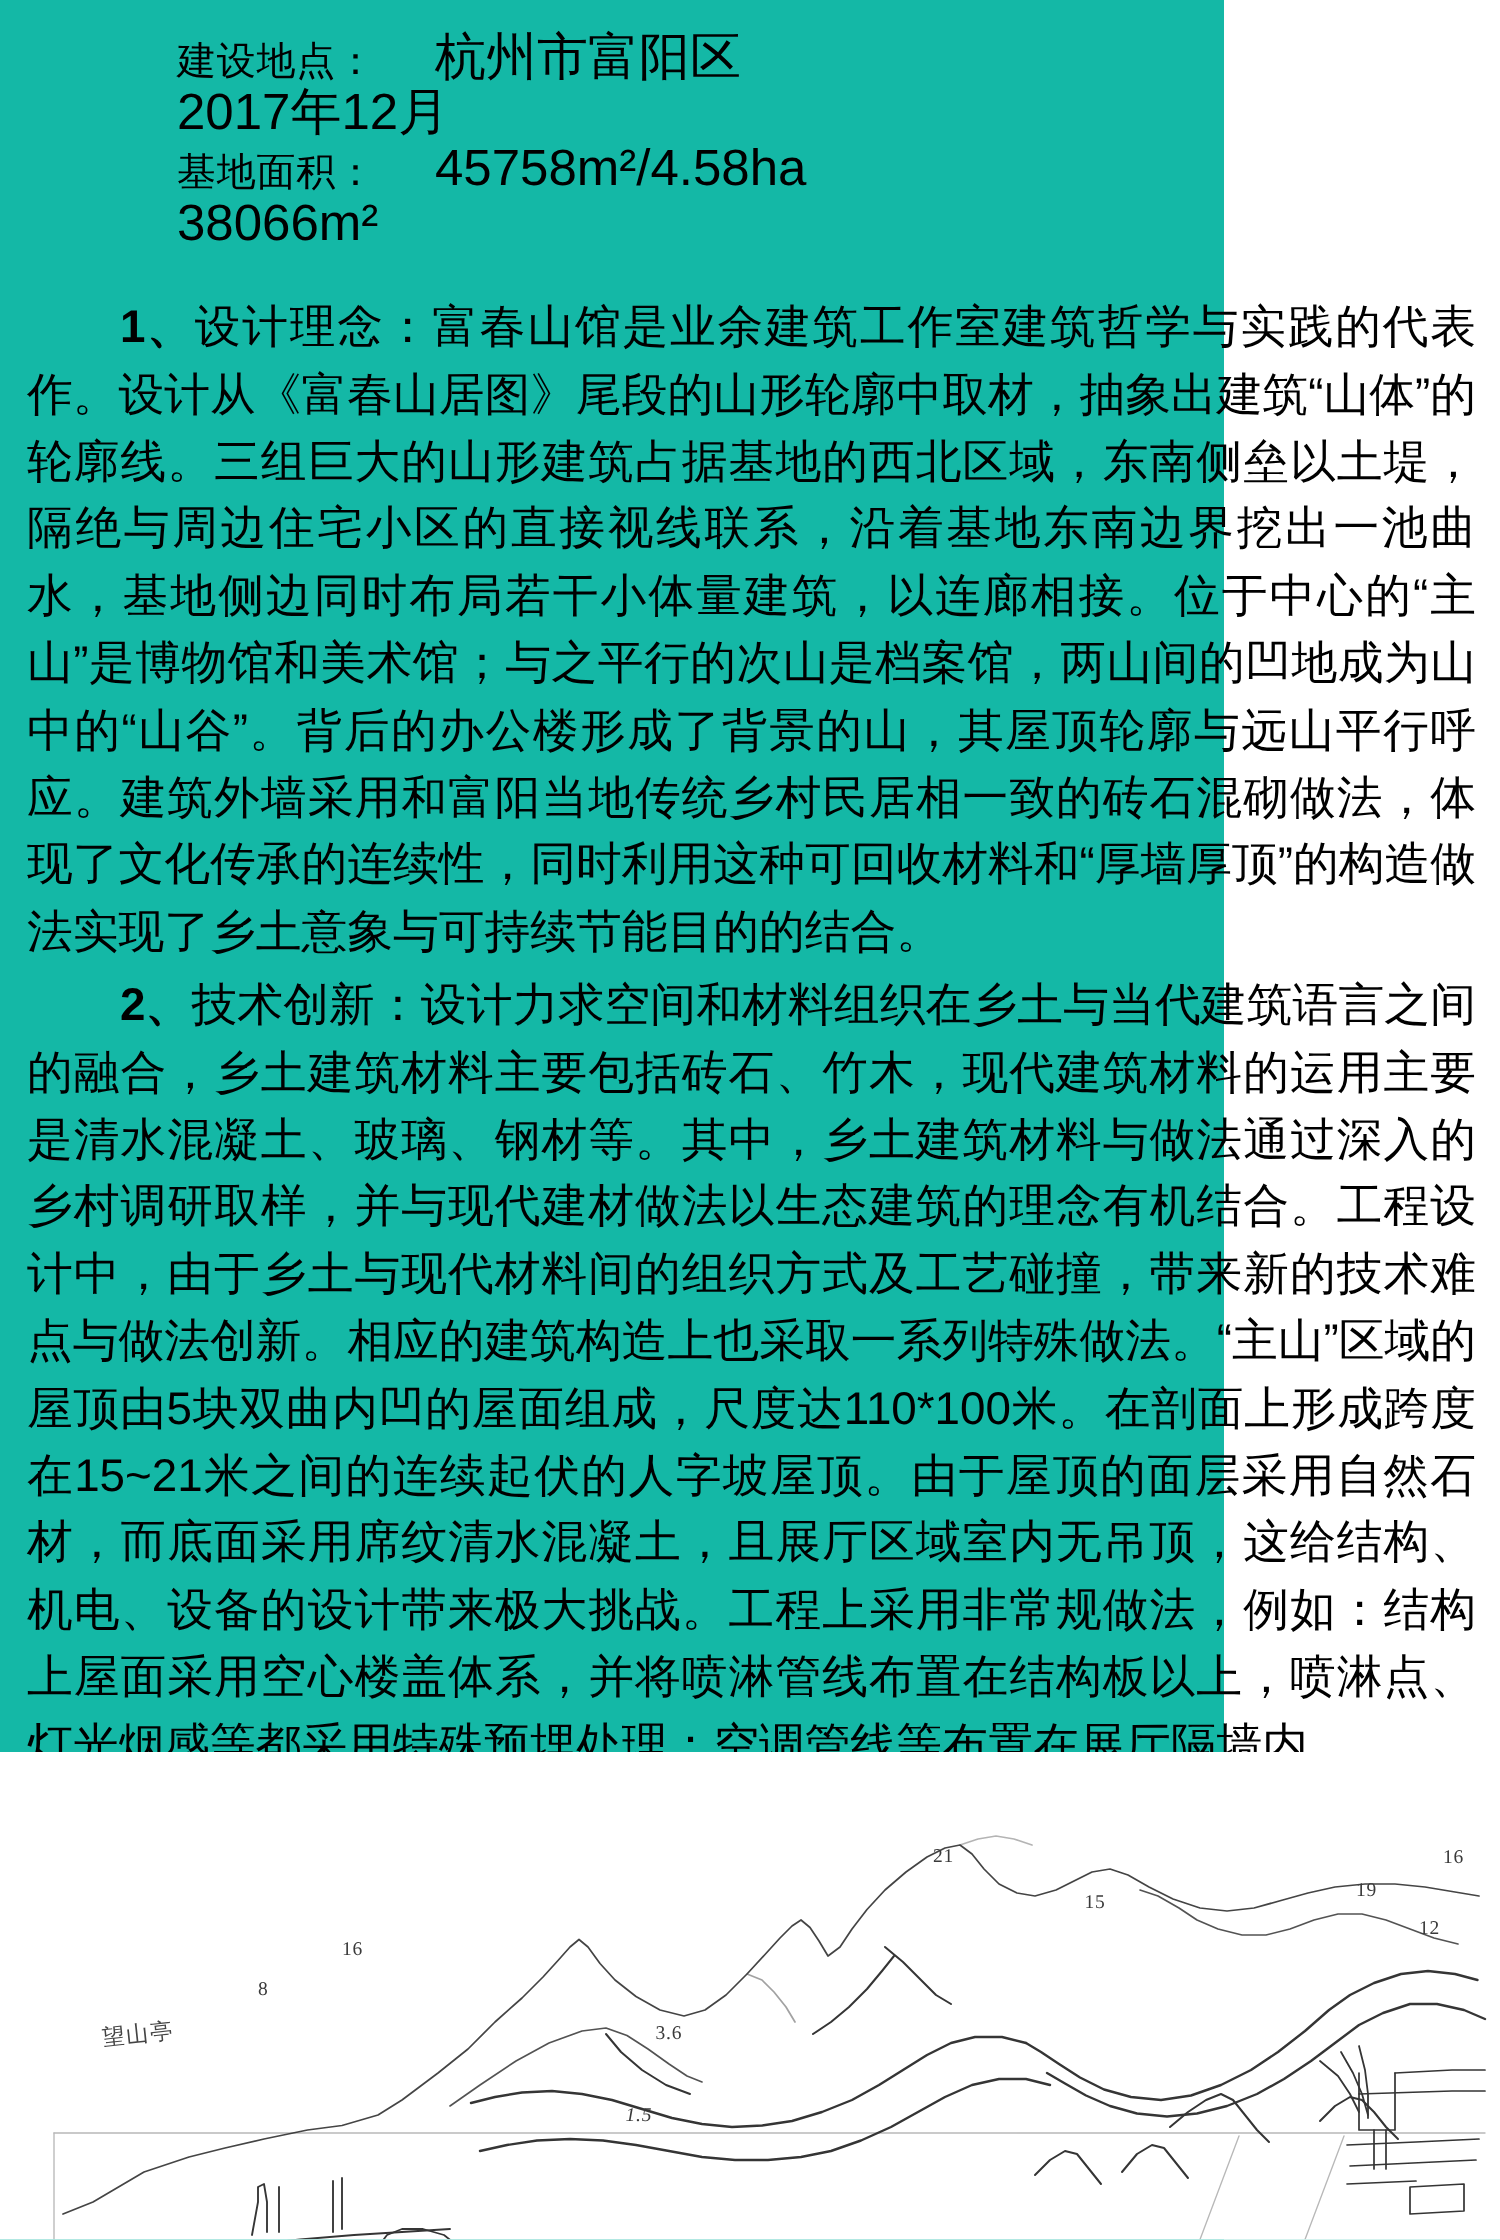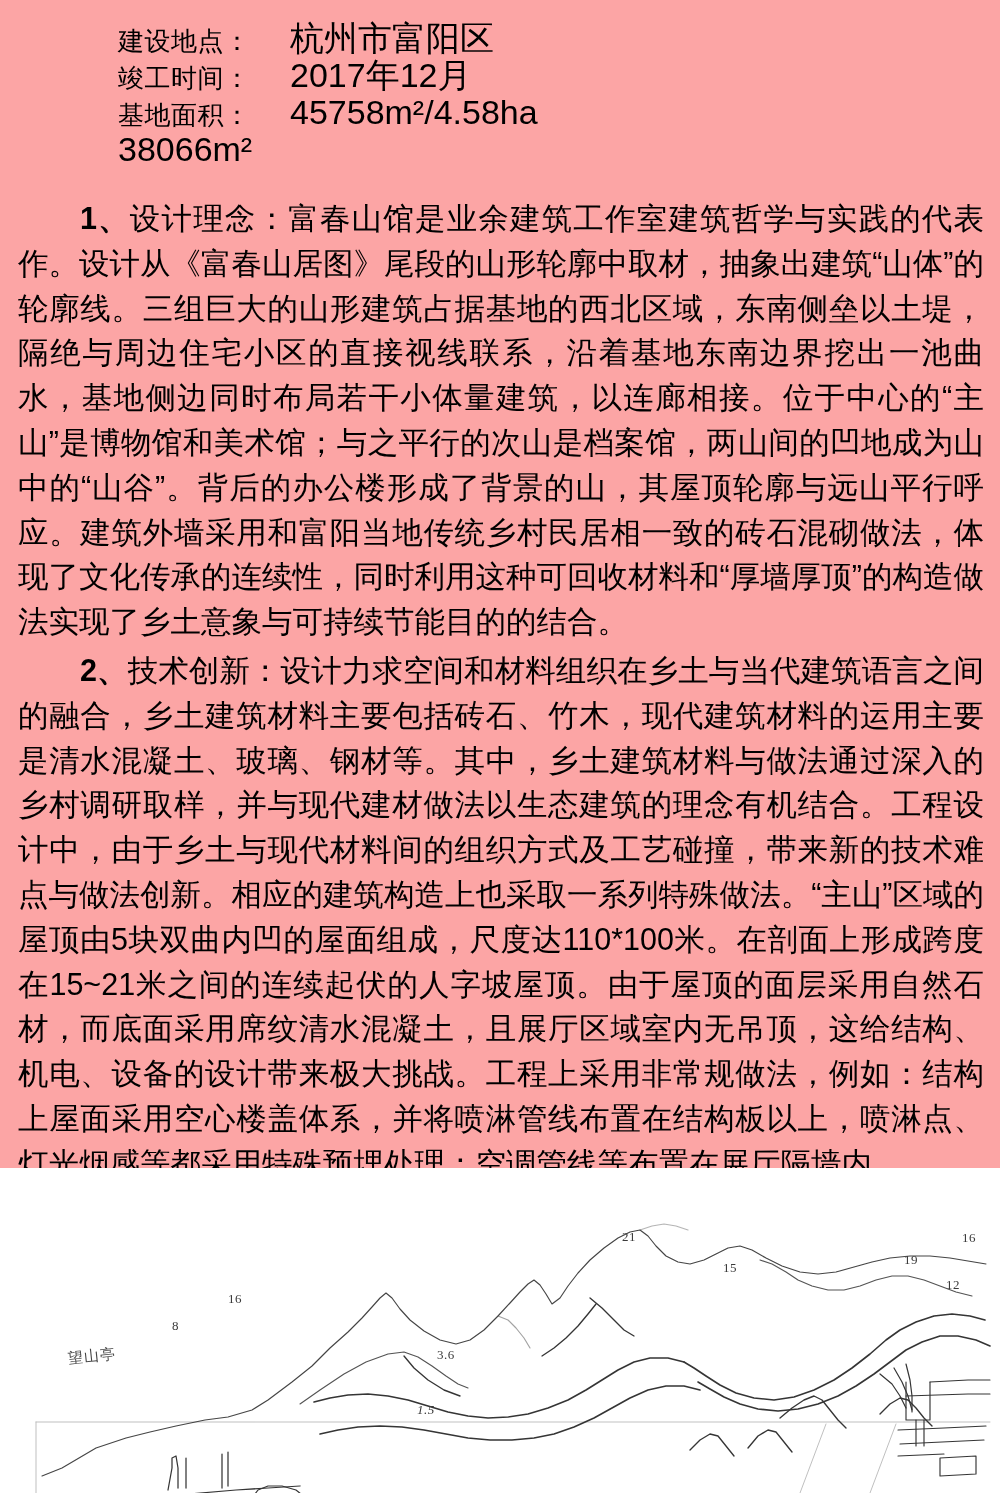--- a/index.html
+++ b/index.html
@@ -12,23 +12,23 @@
     width: 1000px;
     height: 1493px;
     position: relative;
     font-family: "Liberation Sans", "DejaVu Sans", sans-serif;
     color: #000000;
     overflow: hidden;
   }
 
   #page {
     position: relative;
-    width: 1000px;
+    width: 816px;
     height: 1493px;
-    background: #fca5a5;
+    background: #14b8a6;
   }
 
   
   .spec-block {
     position: absolute;
     left: 118px;
     top: 20px;
     width: 560px;
   }
   .spec-row {
@@ -104,21 +104,20 @@
 <body>
 
 <div id="page">
 
   <div class="spec-block">
     <div class="spec-row">
       <span class="spec-label">建设地点：</span>
       <span class="spec-value">杭州市富阳区</span>
     </div>
     <div class="spec-row">
-      <span class="spec-label">竣工时间：</span>
       <span class="spec-value">2017年12月</span>
     </div>
     <div class="spec-row">
       <span class="spec-label">基地面积：</span>
       <span class="spec-value">45758m²/4.58ha</span>
     </div>
     <div class="spec-row">
       <span class="spec-value">38066m²</span>
     </div>
   </div>

